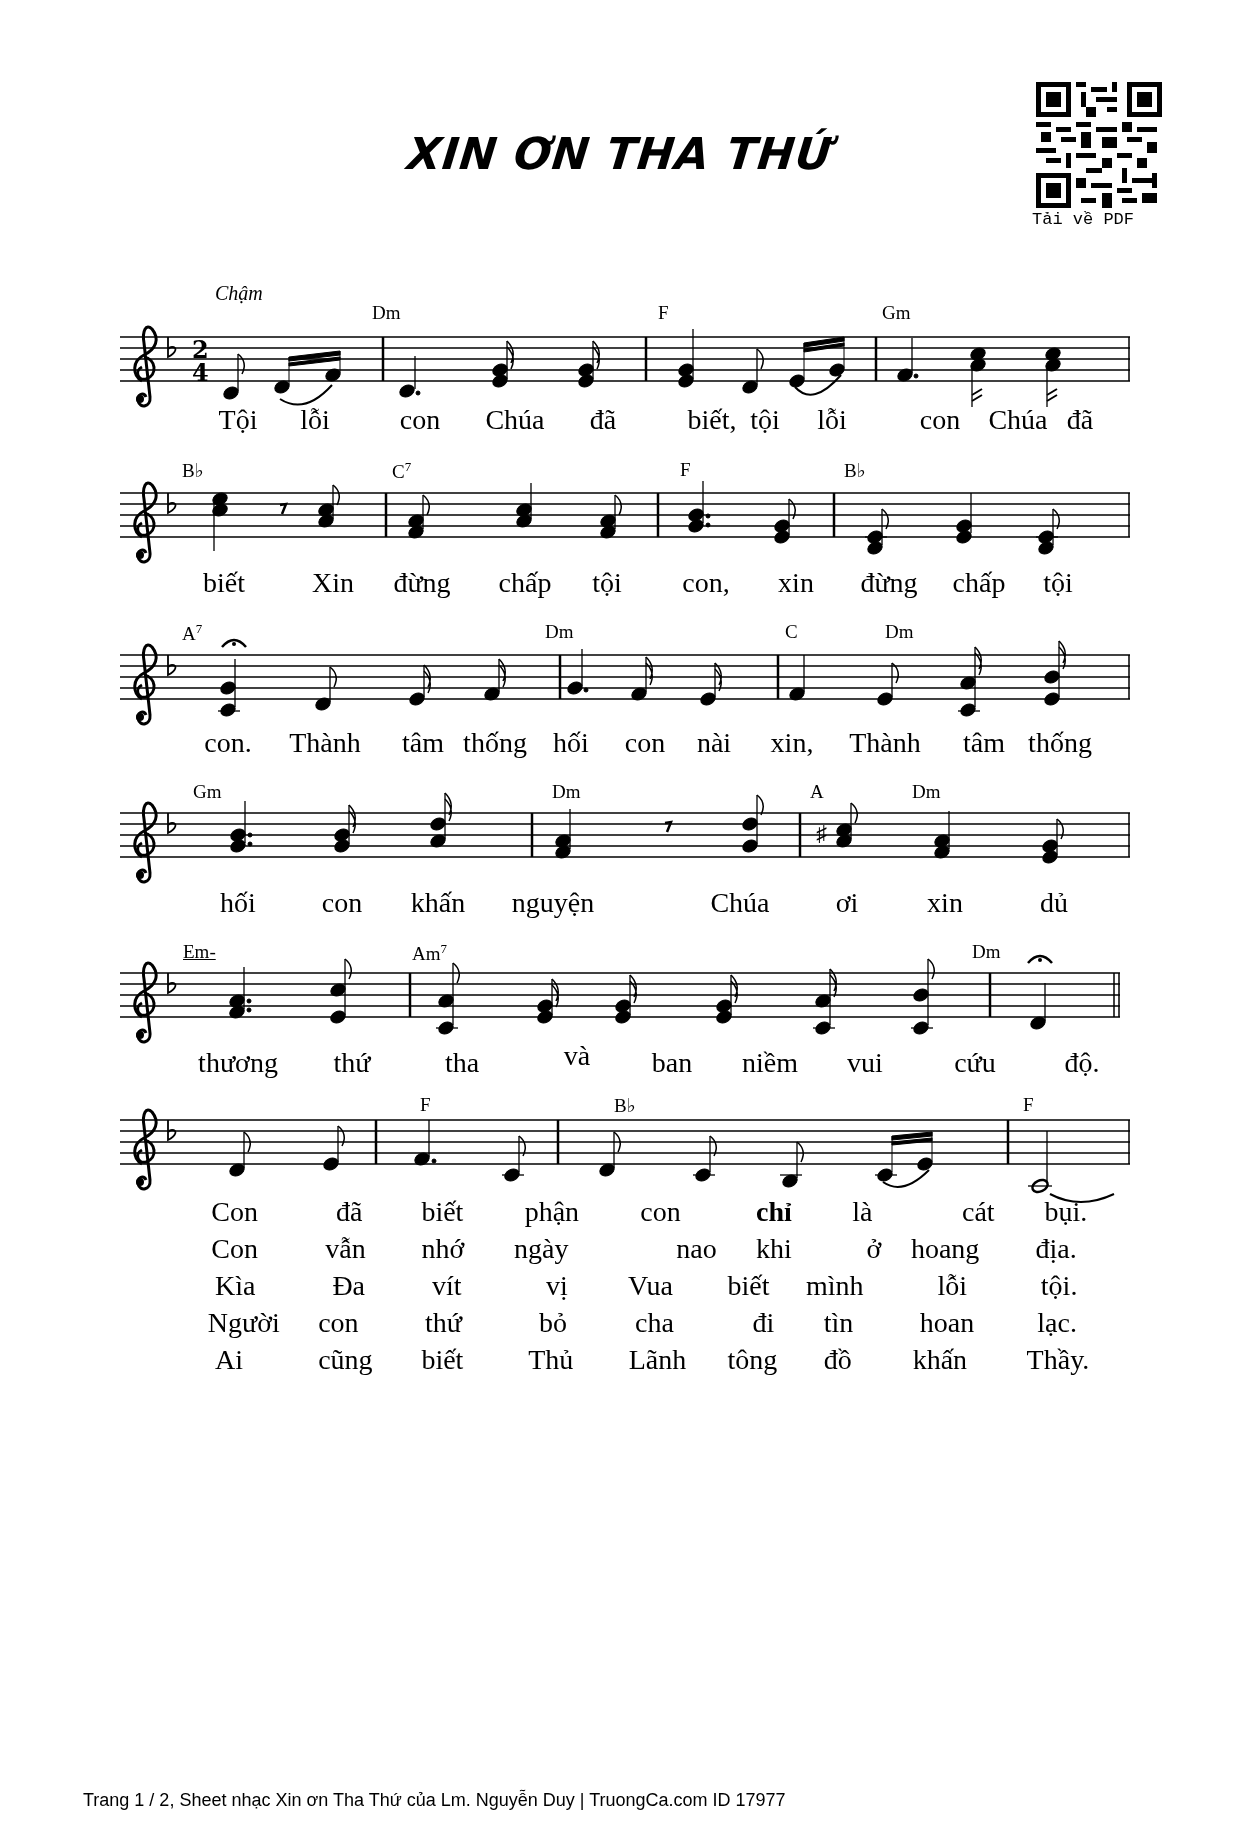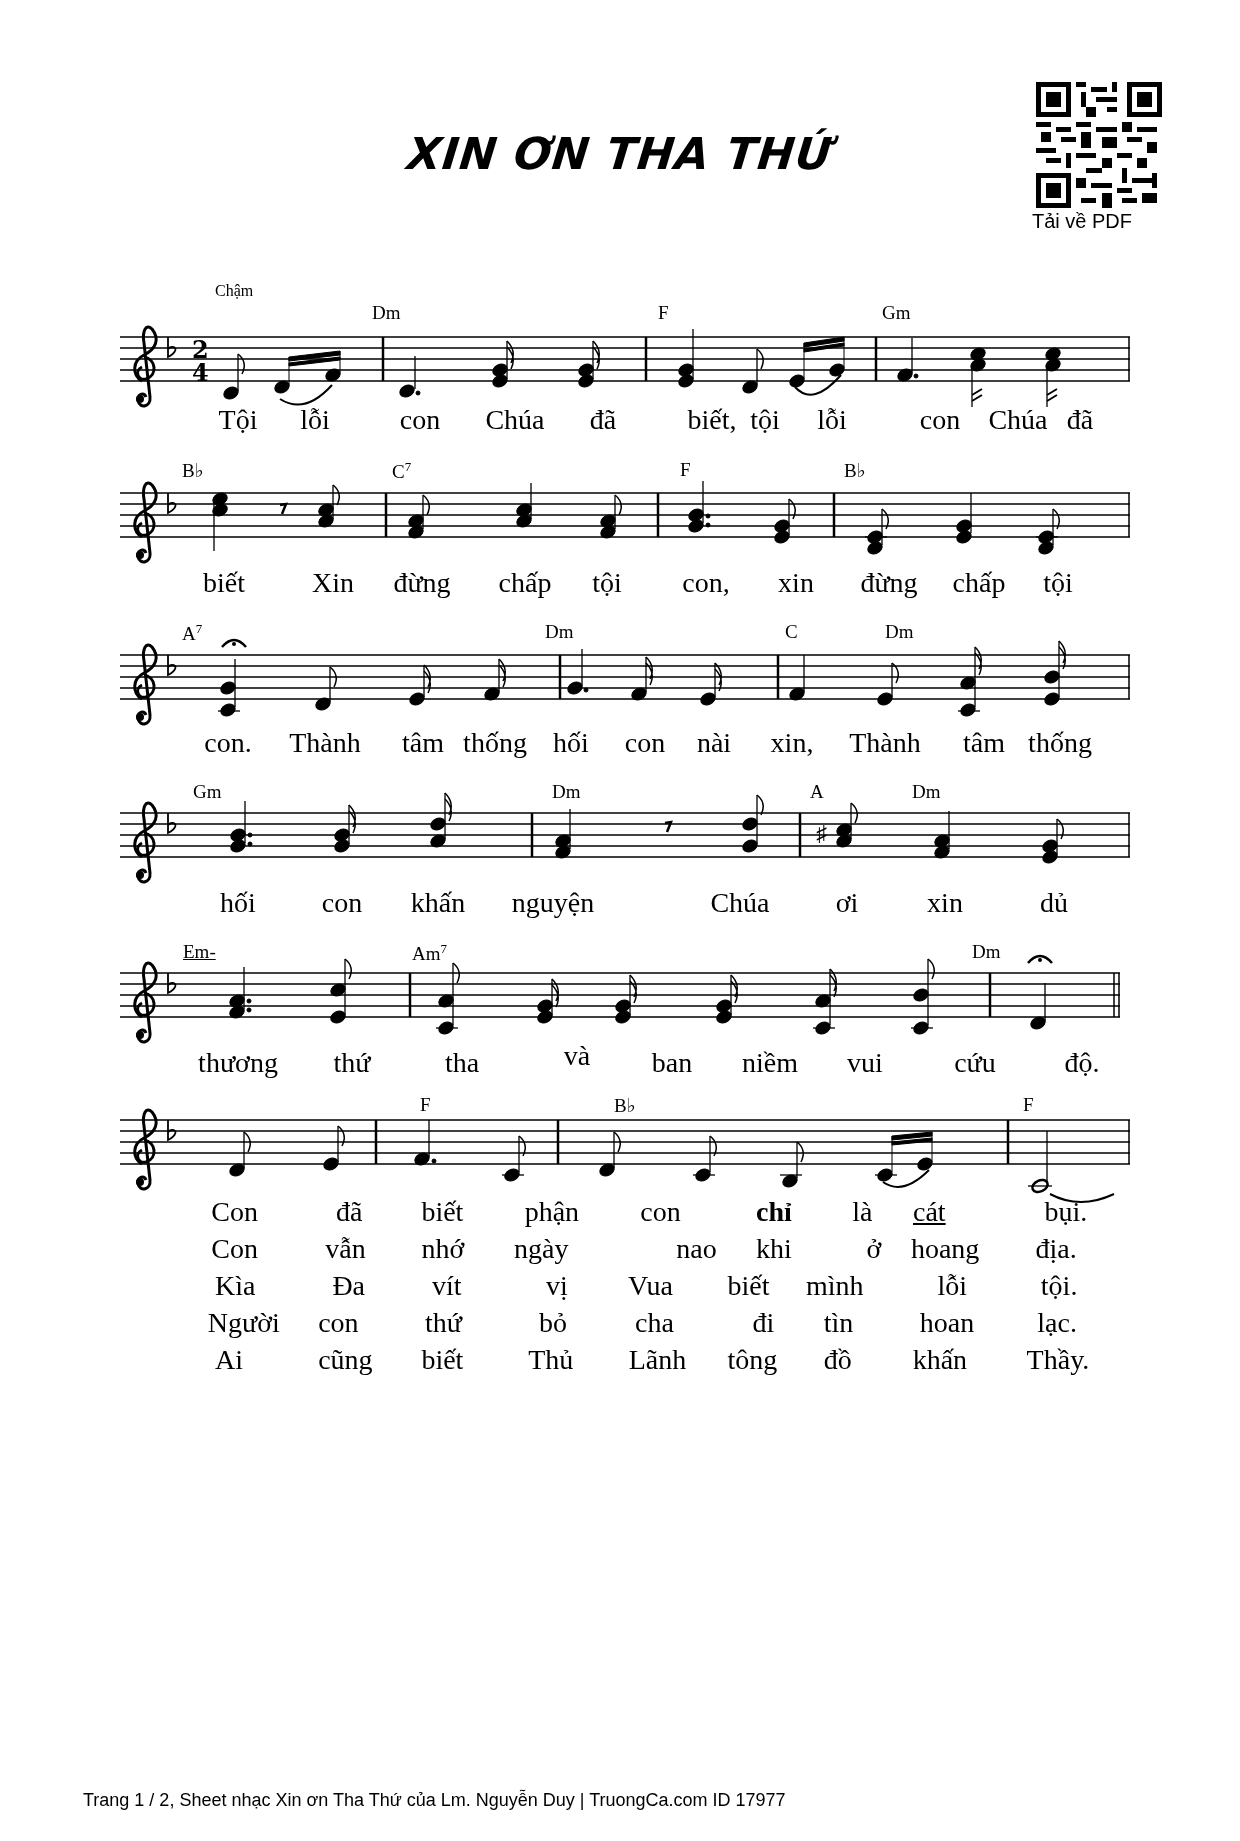--- a/index.html
+++ b/index.html
@@ -1,24 +1,24 @@
 <!DOCTYPE html>
 <html><head>
 <meta charset="utf-8">
 <style>
   html,body{margin:0;padding:0;background:#fff;}
   body{width:1240px;height:1841px;position:relative;overflow:hidden;color:#000;font-family:"Liberation Serif",serif;}
   .title{position:absolute;left:0;width:1240px;top:128px;text-align:center;font-family:"DejaVu Sans",sans-serif;font-weight:bold;font-style:italic;font-size:44px;letter-spacing:1px;transform:skewX(-6deg);}
   .qr{position:absolute;left:1036px;top:82px;width:126px;height:126px;}
-  .qr-label{position:absolute;left:1032px;top:210px;font-family:Liberation Sans, sans-serif;font-size:20px;}
+  .qr-label{position:absolute;left:1032px;top:210px;font-family:Liberation Mono, monospace;font-size:17px;}
   .system{position:absolute;left:120px;width:1010px;}
   .system svg{position:absolute;left:0;top:0;overflow:visible;}
   .chord{position:absolute;font-size:19px;white-space:nowrap;}
   .chord sup{font-size:13px;}
-  .tempo{position:absolute;font-size:16px;}
+  .tempo{position:absolute;font-style:italic;font-size:20px;}
   .lyric{position:absolute;font-size:28px;white-space:nowrap;transform:translateX(-50%);}
   .verse-grid{position:absolute;left:190px;top:1196px;width:900px;}
   .verse-line{position:relative;height:37px;}
   .verse-line span{position:absolute;font-size:28px;white-space:nowrap;}
   .footer{position:absolute;left:83px;top:1790px;font-family:"Liberation Sans",sans-serif;font-size:18px;}
 </style>
 </head>
 <body>
 
 <div class="title">XIN ƠN THA THỨ</div>
@@ -530,21 +530,21 @@
 
 <div class="verse-grid">
   <div class="verse-line">
     <span style="left: 21.36px;">Con</span>
       <span style="left: 145.96px;">đã</span>
       <span style="left: 231.4px;">biết</span>
       <span style="left: 334.64px;">phận</span>
       <span style="left: 450.34px;">con</span>
       <span style="left: 566.04px; font-weight: bold;">chỉ</span>
       <span style="left: 662.16px;">là</span>
-      <span style="left: 723px; text-decoration: underline;">cát</span>
+      <span style="left: 772px;">cát</span>
       <span style="left: 854.4px;">bụi.</span>
   </div>
   <div class="verse-line">
     <span style="left: 21.36px;">Con</span>
       <span style="left: 135.28px;">vẫn</span>
       <span style="left: 231.4px;">nhớ</span>
       <span style="left: 323.96px;">ngày</span>
       <span style="left: 450.34px; margin-left: 36px;">nao</span>
       <span style="left: 566.04px;">khi</span>
       <span style="left: 676.4px;">ở</span>

